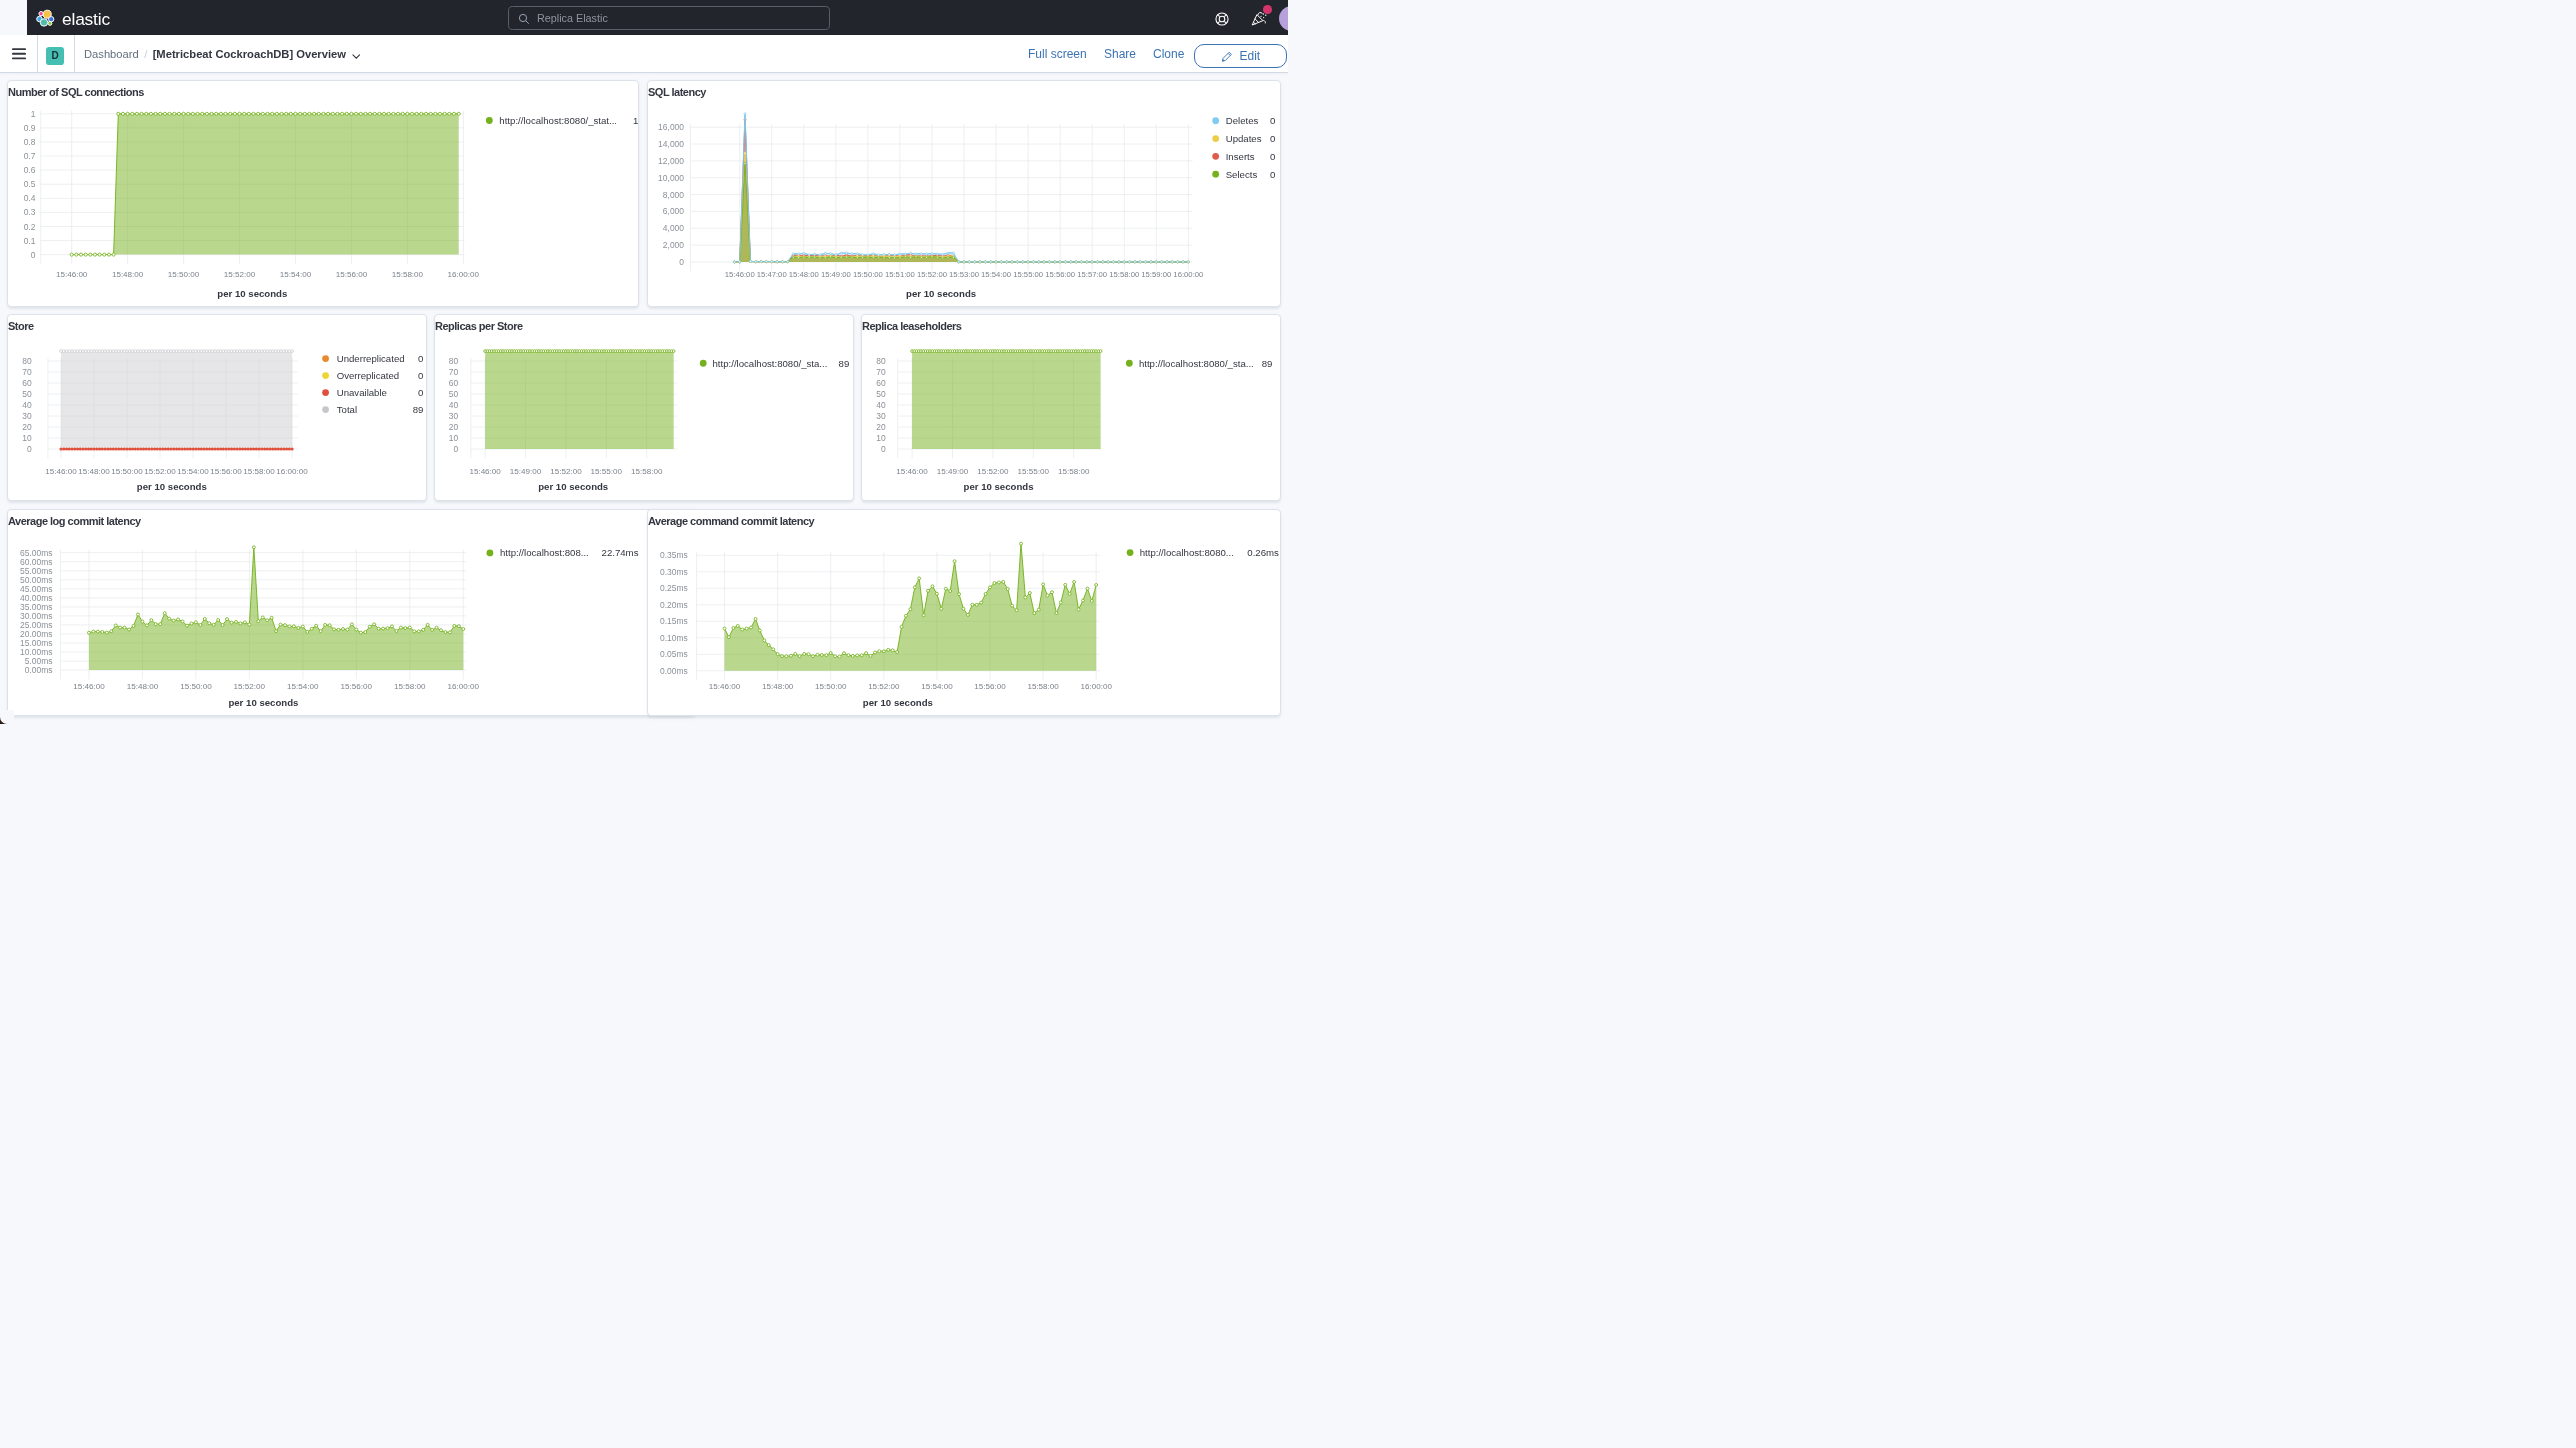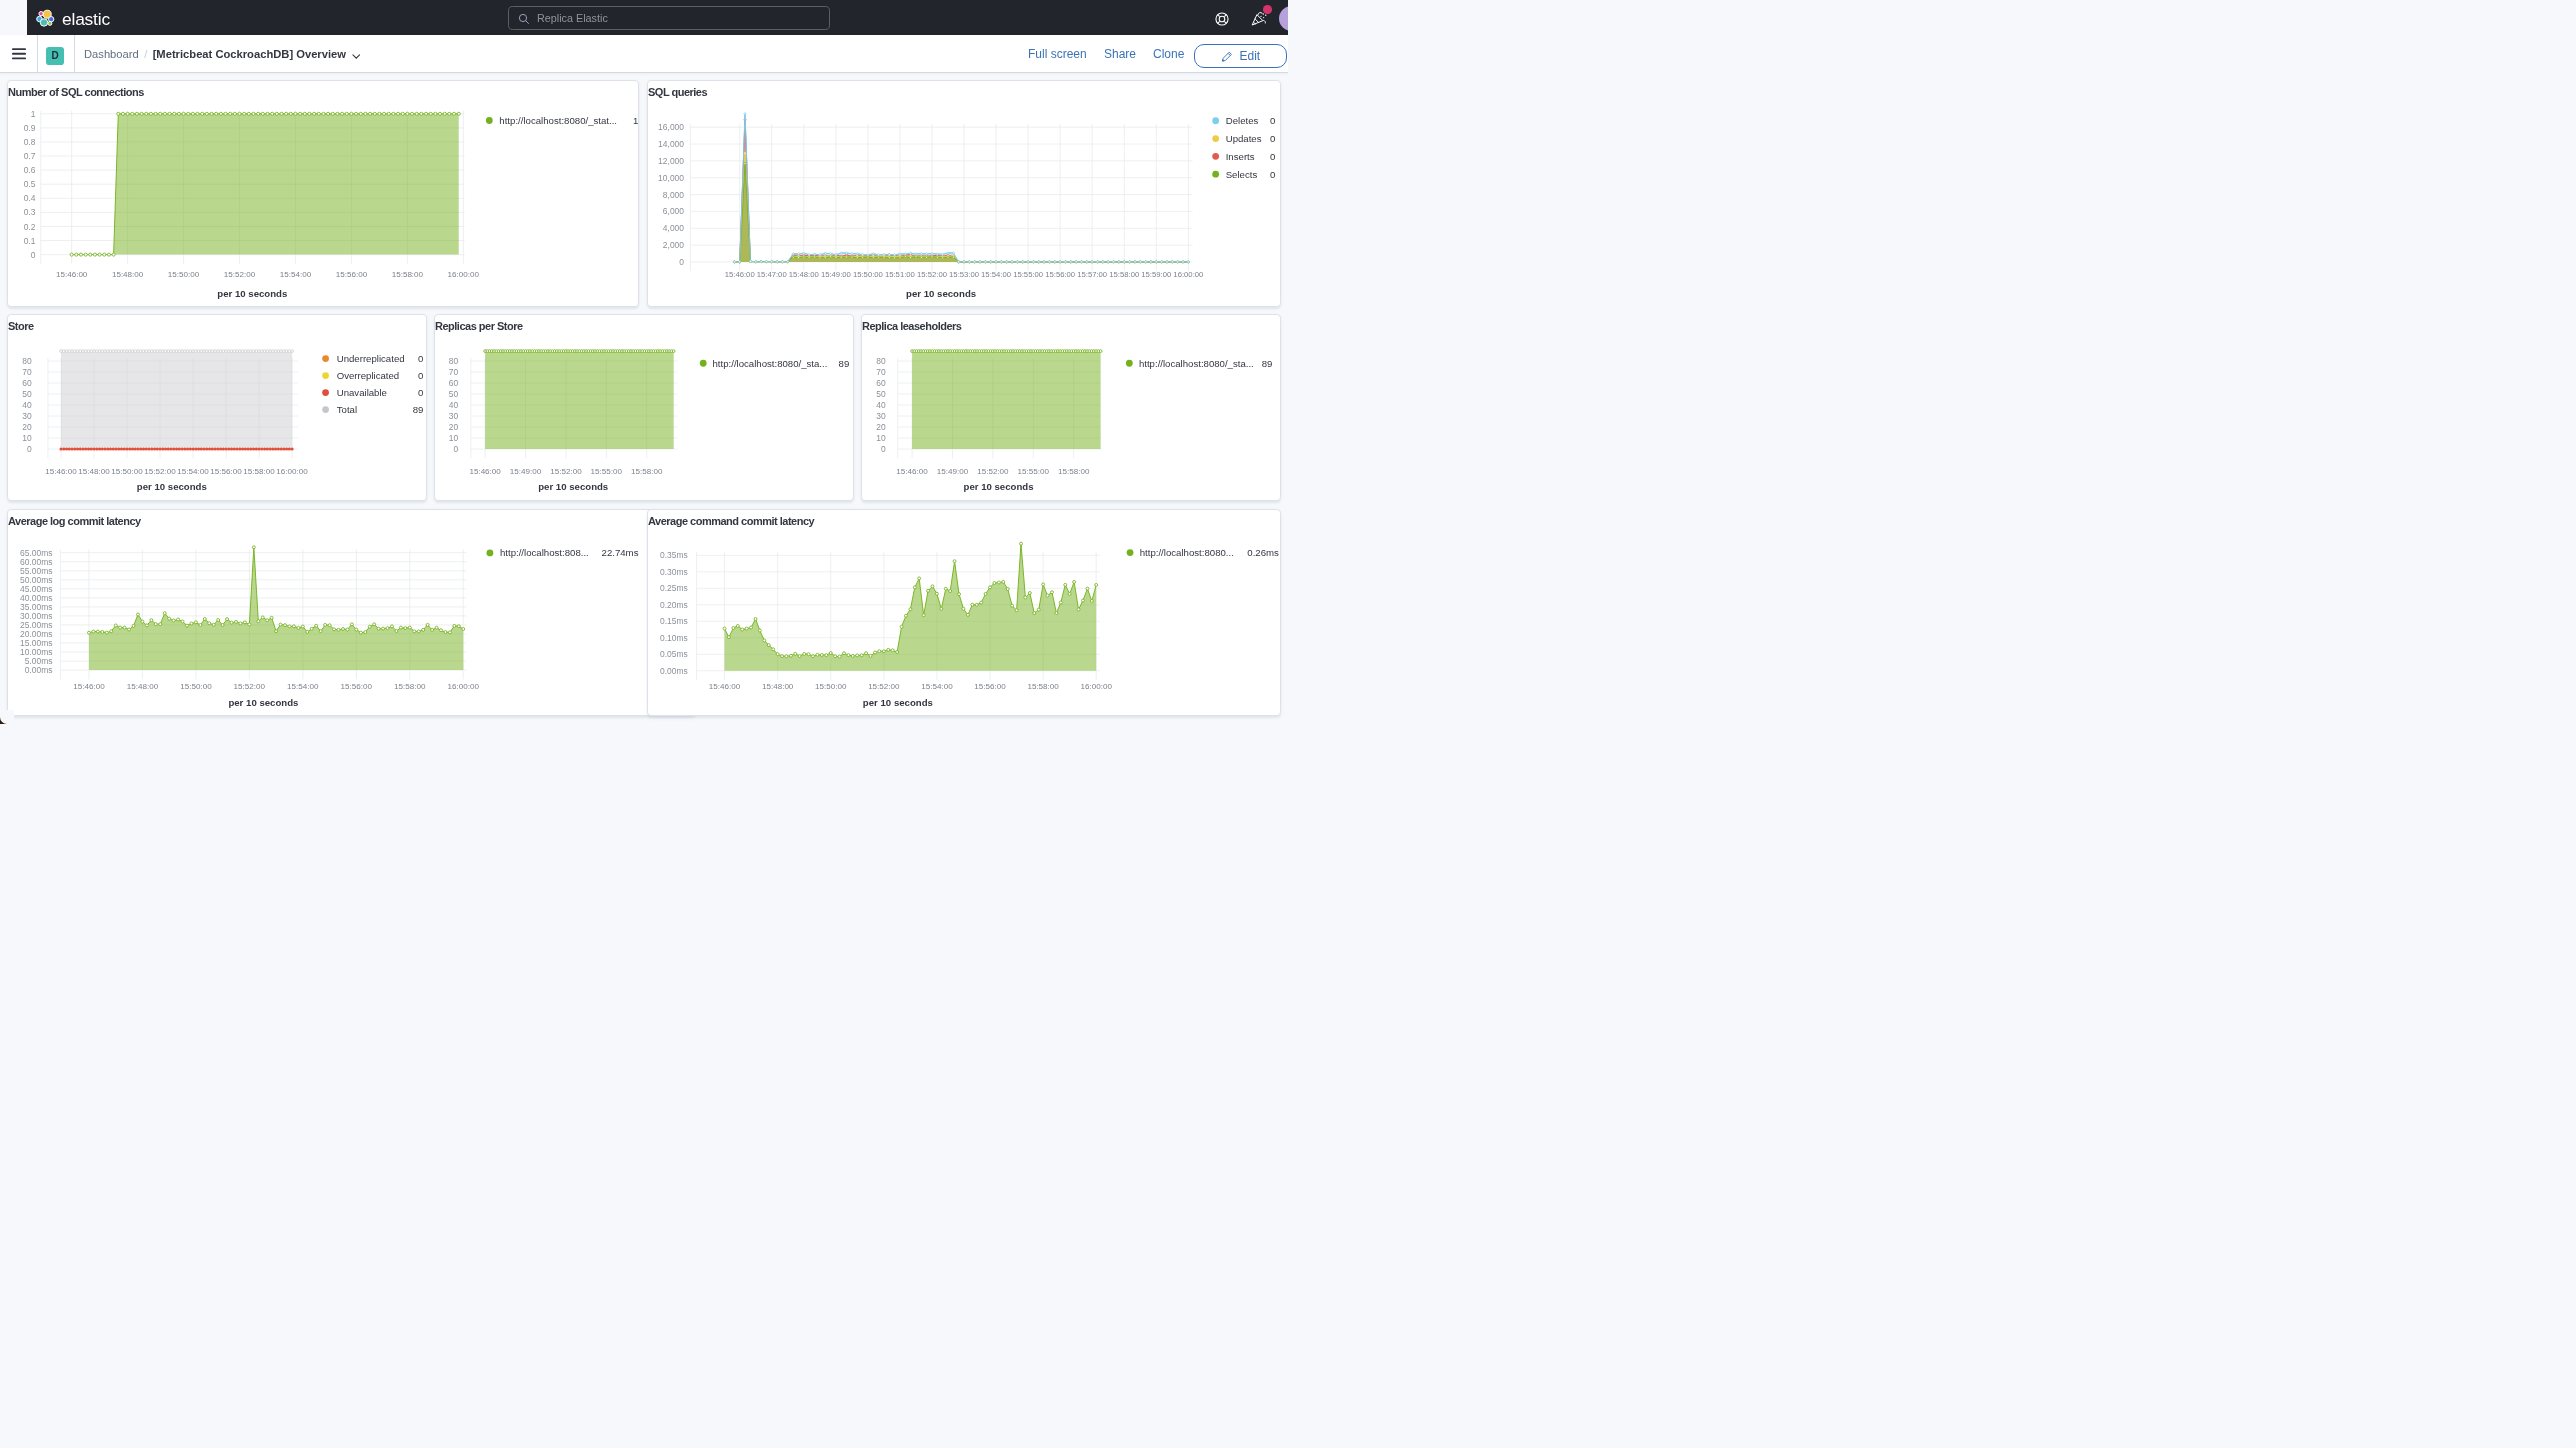--- a/index.html
+++ b/index.html
@@ -227,21 +227,21 @@
         <text x="445.6" y="253.5" text-anchor="middle" font-size="10.5" fill="#7d828b">15:56:00</text>
         <text x="518.2" y="253.5" text-anchor="middle" font-size="10.5" fill="#7d828b">15:58:00</text>
         <text x="590.8" y="253.5" text-anchor="middle" font-size="10.5" fill="#7d828b">16:00:00</text>
         <text x="317" y="280" text-anchor="middle" font-size="12.5" font-weight="bold" fill="#343741">per 10 seconds</text>
         <circle cx="624.5" cy="51" r="4.4" fill="#74b11c"></circle>
         <text x="637.5" y="55.5" font-size="12.5" fill="#343741">http://localhost:8080/_stat...</text>
         <text x="818" y="55.5" text-anchor="end" font-size="12.5" fill="#343741">1</text>
       </svg>
     </div>
     <div class="panel" style="left:647px;top:80px;width:634px;height:227px">
-      <div class="ptitle">SQL queries</div>
+      <div class="ptitle">SQL latency</div>
       <svg width="634" height="227" viewBox="0 0 822 294" style="position:absolute;left:0;top:0">
         <line x1="55" y1="234.4" x2="706" y2="234.4" stroke="#e8eaed" stroke-width="1"></line>
         <line x1="55" y1="212.6" x2="706" y2="212.6" stroke="#e8eaed" stroke-width="1"></line>
         <line x1="55" y1="190.8" x2="706" y2="190.8" stroke="#e8eaed" stroke-width="1"></line>
         <line x1="55" y1="168.9" x2="706" y2="168.9" stroke="#e8eaed" stroke-width="1"></line>
         <line x1="55" y1="147.1" x2="706" y2="147.1" stroke="#e8eaed" stroke-width="1"></line>
         <line x1="55" y1="125.3" x2="706" y2="125.3" stroke="#e8eaed" stroke-width="1"></line>
         <line x1="55" y1="103.4" x2="706" y2="103.4" stroke="#e8eaed" stroke-width="1"></line>
         <line x1="55" y1="81.6" x2="706" y2="81.6" stroke="#e8eaed" stroke-width="1"></line>
         <line x1="55" y1="59.8" x2="706" y2="59.8" stroke="#e8eaed" stroke-width="1"></line>

